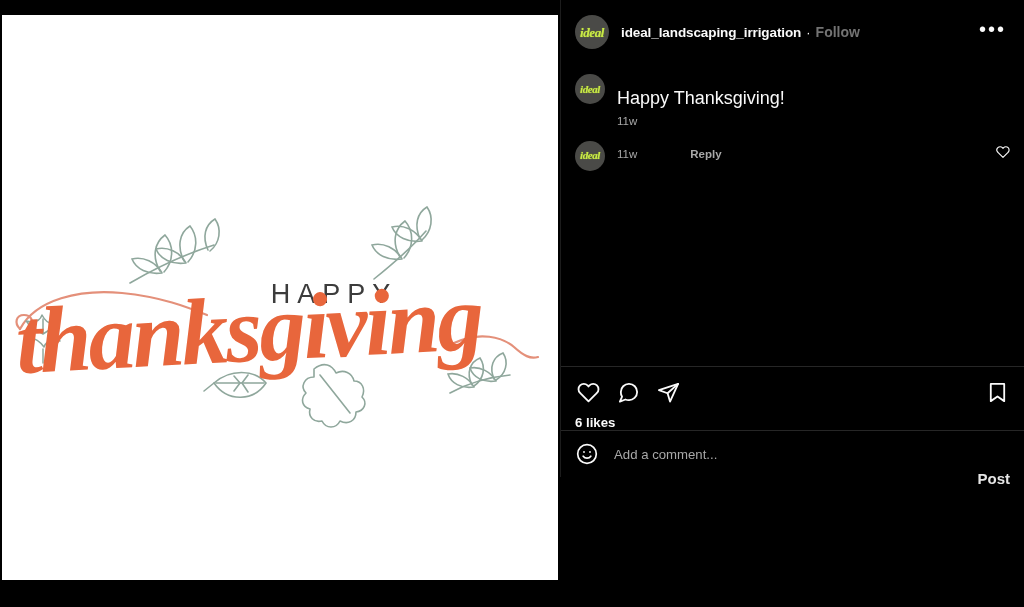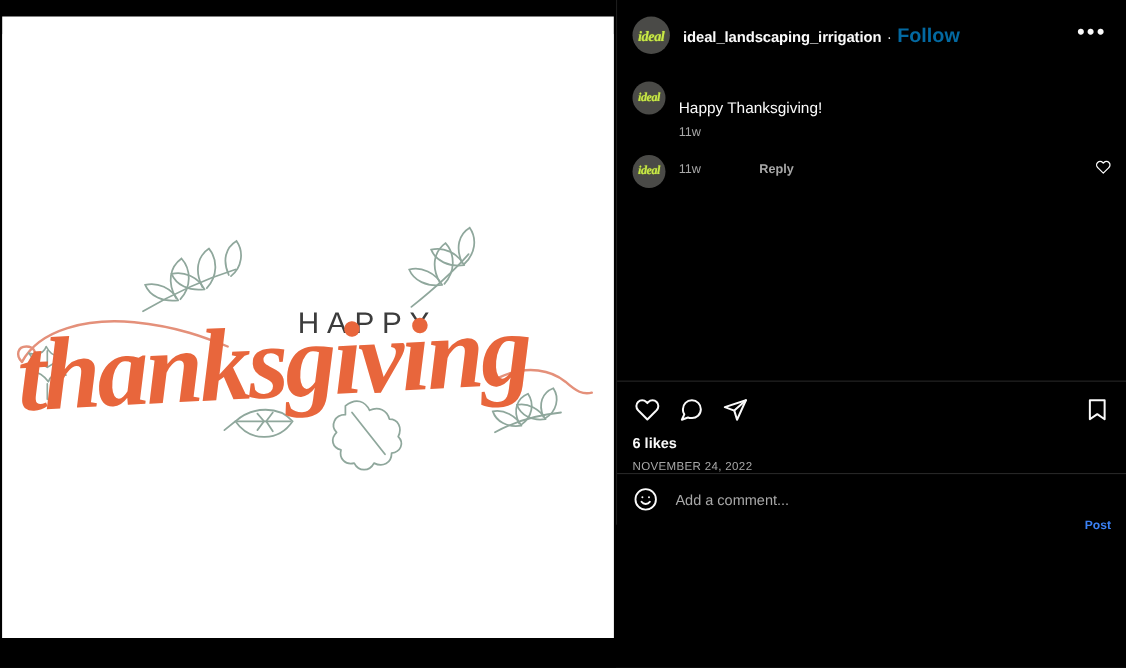--- a/index.html
+++ b/index.html
@@ -109,22 +109,22 @@
     white-space: nowrap;
   }
   .username {
     color: #fafafa;
     font-size: 13.5px;
     font-weight: 700;
     letter-spacing: -0.1px;
   }
   .dot-sep { color: #fafafa; font-size: 13px; }
   .follow-link {
-    color: #0369a1;
-    font-size: 18px;
+    color: #737373;
+    font-size: 14px;
     font-weight: 700;
     cursor: pointer;
   }
   .location {
     color: #fafafa;
     font-size: 12.5px;
     margin-top: 3px;
     font-weight: 400;
   }
   .more-btn {
@@ -160,21 +160,21 @@
     font-size: 13.2px;
     line-height: 17.5px;
     word-wrap: break-word;
   }
   .comment-text .cname {
     font-weight: 700;
     margin-right: 4px;
   }
   .comment-para {
     color: #fafafa;
-    font-size: 14px;
+    font-size: 18px;
     line-height: 17.5px;
     margin-top: 16px;
   }
   .comment-meta {
     display: flex;
     gap: 13px;
     align-items: center;
     margin-top: 7px;
   }
   .meta-time {
@@ -259,22 +259,22 @@
     border: 0;
     outline: none;
     color: #e5e5e5;
     font-size: 13.2px;
     font-family: "Liberation Sans", sans-serif;
     margin-left: 13px;
   }
   .comment-input::placeholder { color: #a8a8a8; opacity: 1; }
   .post-btn {
     flex: 0 0 auto;
-    color: #3b82f6;
-    font-size: 11px;
+    color: #e5e5e5;
+    font-size: 15px;
     font-weight: 700;
     cursor: pointer;
     padding-left: 10px;
     margin-top: 48px;
   }
 </style>
 </head>
 <body>
 
 <div class="post-root">
@@ -420,21 +420,20 @@
       <div class="action-spacer"></div>
       <div class="icon-btn">
         <svg width="23" height="23" viewBox="0 0 24 24" fill="none" stroke="#fafafa" stroke-width="1.9" stroke-linecap="round" stroke-linejoin="round" aria-hidden="true">
           <polygon points="19,21 12,16.2 5,21 5,3 19,3"></polygon>
         </svg>
       </div>
     </div>
 
     <div class="likes-block">
       <div class="likes-count">6 likes</div>
-      <div class="post-date">NOVEMBER 24, 2022</div>
     </div>
 
     <div class="divider"></div>
 
     <div class="add-comment">
       <div class="emoji-btn">
         <svg width="24" height="24" viewBox="0 0 24 24" fill="none" stroke="#fafafa" stroke-width="1.7" stroke-linecap="round" stroke-linejoin="round" aria-hidden="true">
           <circle cx="12" cy="12" r="9.3"></circle>
           <path d="M8.2 14.2a4.6 4.6 0 0 0 7.6 0"></path>
           <circle cx="9" cy="10" r="0.9" fill="#fafafa" stroke="none"></circle>

